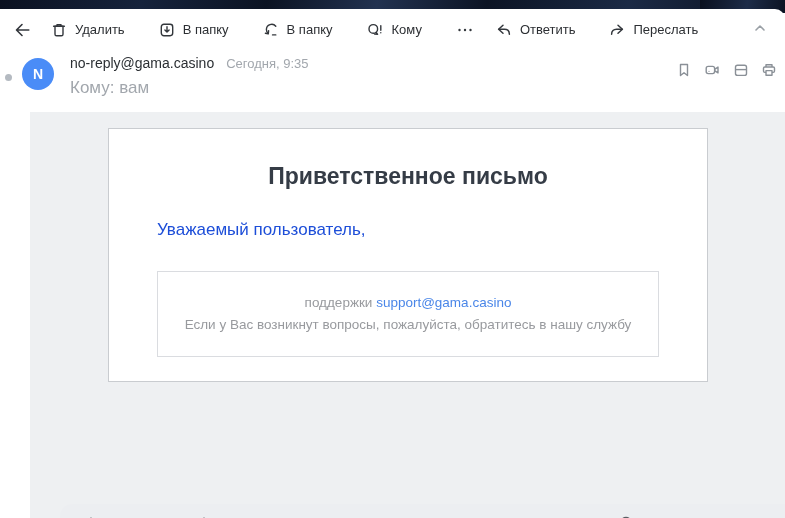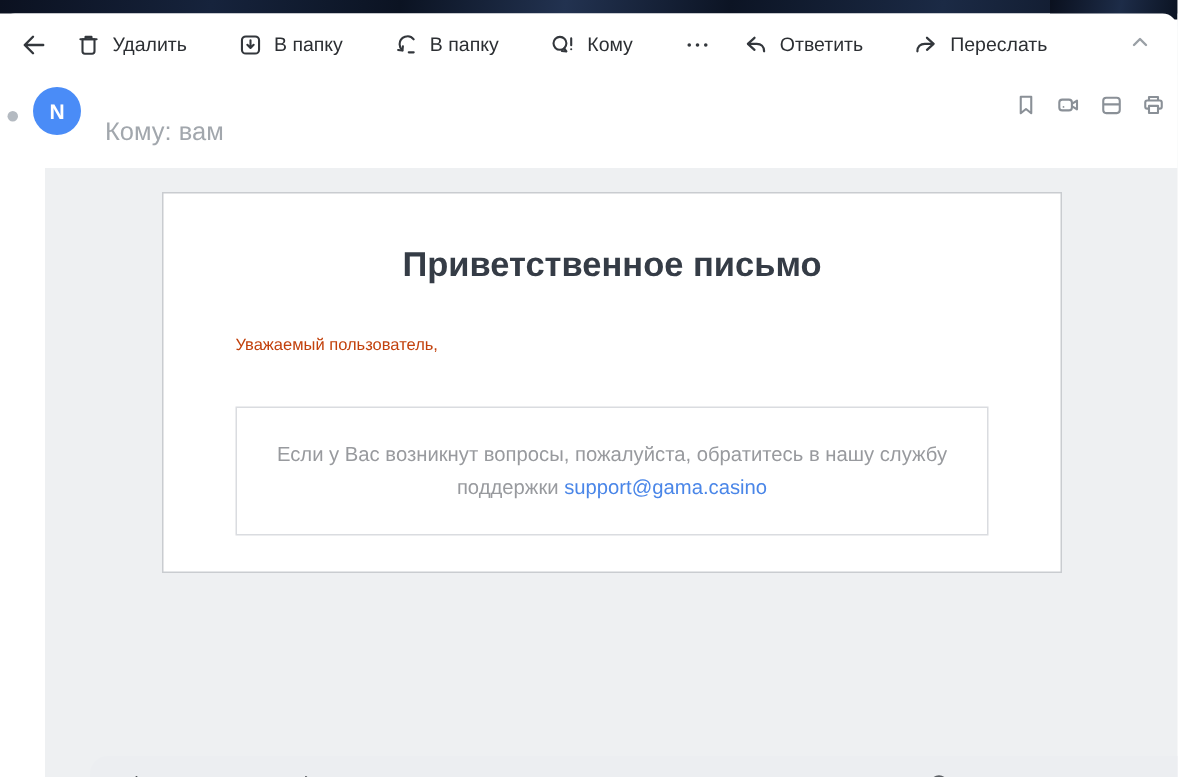--- a/index.html
+++ b/index.html
@@ -56,21 +56,21 @@
   .hdr-icons span { display:block; cursor:pointer; }
 
   
   .body-area { position:absolute; top:103px; left:30px; width:755px; height:415px; background:#eef0f2; }
   .card {
     position:absolute; left:78px; top:16px; width:600px;
     background:#fff; border:1px solid #c9ccd0;
     padding:31px 48px 24px;
   }
   .card h1 { font-size:23px; line-height:32px; font-weight:bold; color:#353c46; text-align:center; margin:0 0 27px; }
-  .card p { font-size:11px; line-height:22px; color:#c2410c; }
+  .card p { font-size:17px; line-height:22px; color:#1d4ed8; }
   .greeting { margin-bottom:22px; }
   .support-box {
     margin-top:30px; border:1px solid #dadce0;
     padding:20px 10px; text-align:center;
     font-size:13.5px; line-height:22px; color:#989a9e;
   }
   .support-box a { color:#4a86e8; text-decoration:none; }
 
   
   .bottom-bar {
@@ -180,20 +180,23 @@
             </svg>
         </span>
       </div>
     </div>
 
     <div class="msg-header">
       <div class="unread-dot"></div>
       <div class="avatar">
         <span>N</span>
       </div>
+      <div class="sender-row">
+        <span>no-reply@gama.casino</span><span class="date">Сегодня, 9:35</span>
+      </div>
       <div class="to-row">Кому: вам</div>
 
       <div class="hdr-icons">
         <span>
           <svg width="16" height="16" viewBox="0 0 16 16" fill="none" stroke="#8a9097" stroke-width="1.4" stroke-linejoin="round">
               <path d="M4.5 2.5h7v11L8 10.7l-3.5 2.8z"></path>
             </svg>
         </span>
         <span>
           <svg width="17" height="16" viewBox="0 0 17 16" fill="none" stroke="#8a9097" stroke-width="1.4" stroke-linejoin="round">
@@ -216,22 +219,22 @@
             </svg>
         </span>
       </div>
     </div>
 
     <div class="body-area">
       <div class="card">
         <h1>Приветственное письмо</h1>
         <p class="greeting">Уважаемый пользователь,</p>
         <div class="support-box">
+          <div><span>поддержки </span><a href="#">support@gama.casino</a></div>
           <div>Если у Вас возникнут вопросы, пожалуйста, обратитесь в нашу службу</div>
-          <div><span>поддержки </span><a href="#">support@gama.casino</a></div>
         </div>
       </div>
 
       <div class="bottom-bar">
         <div class="bb-btn bb-gap">
           <span>
             <svg width="16" height="16" viewBox="0 0 16 16" fill="none" stroke="#33373c" stroke-width="1.5" stroke-linecap="round" stroke-linejoin="round">
                 <path d="M7 3.2 2.6 7.2 7 11.2"></path>
                 <path d="M2.9 7.2h5.6c2.9 0 4.9 1.9 4.9 5"></path>
               </svg>

